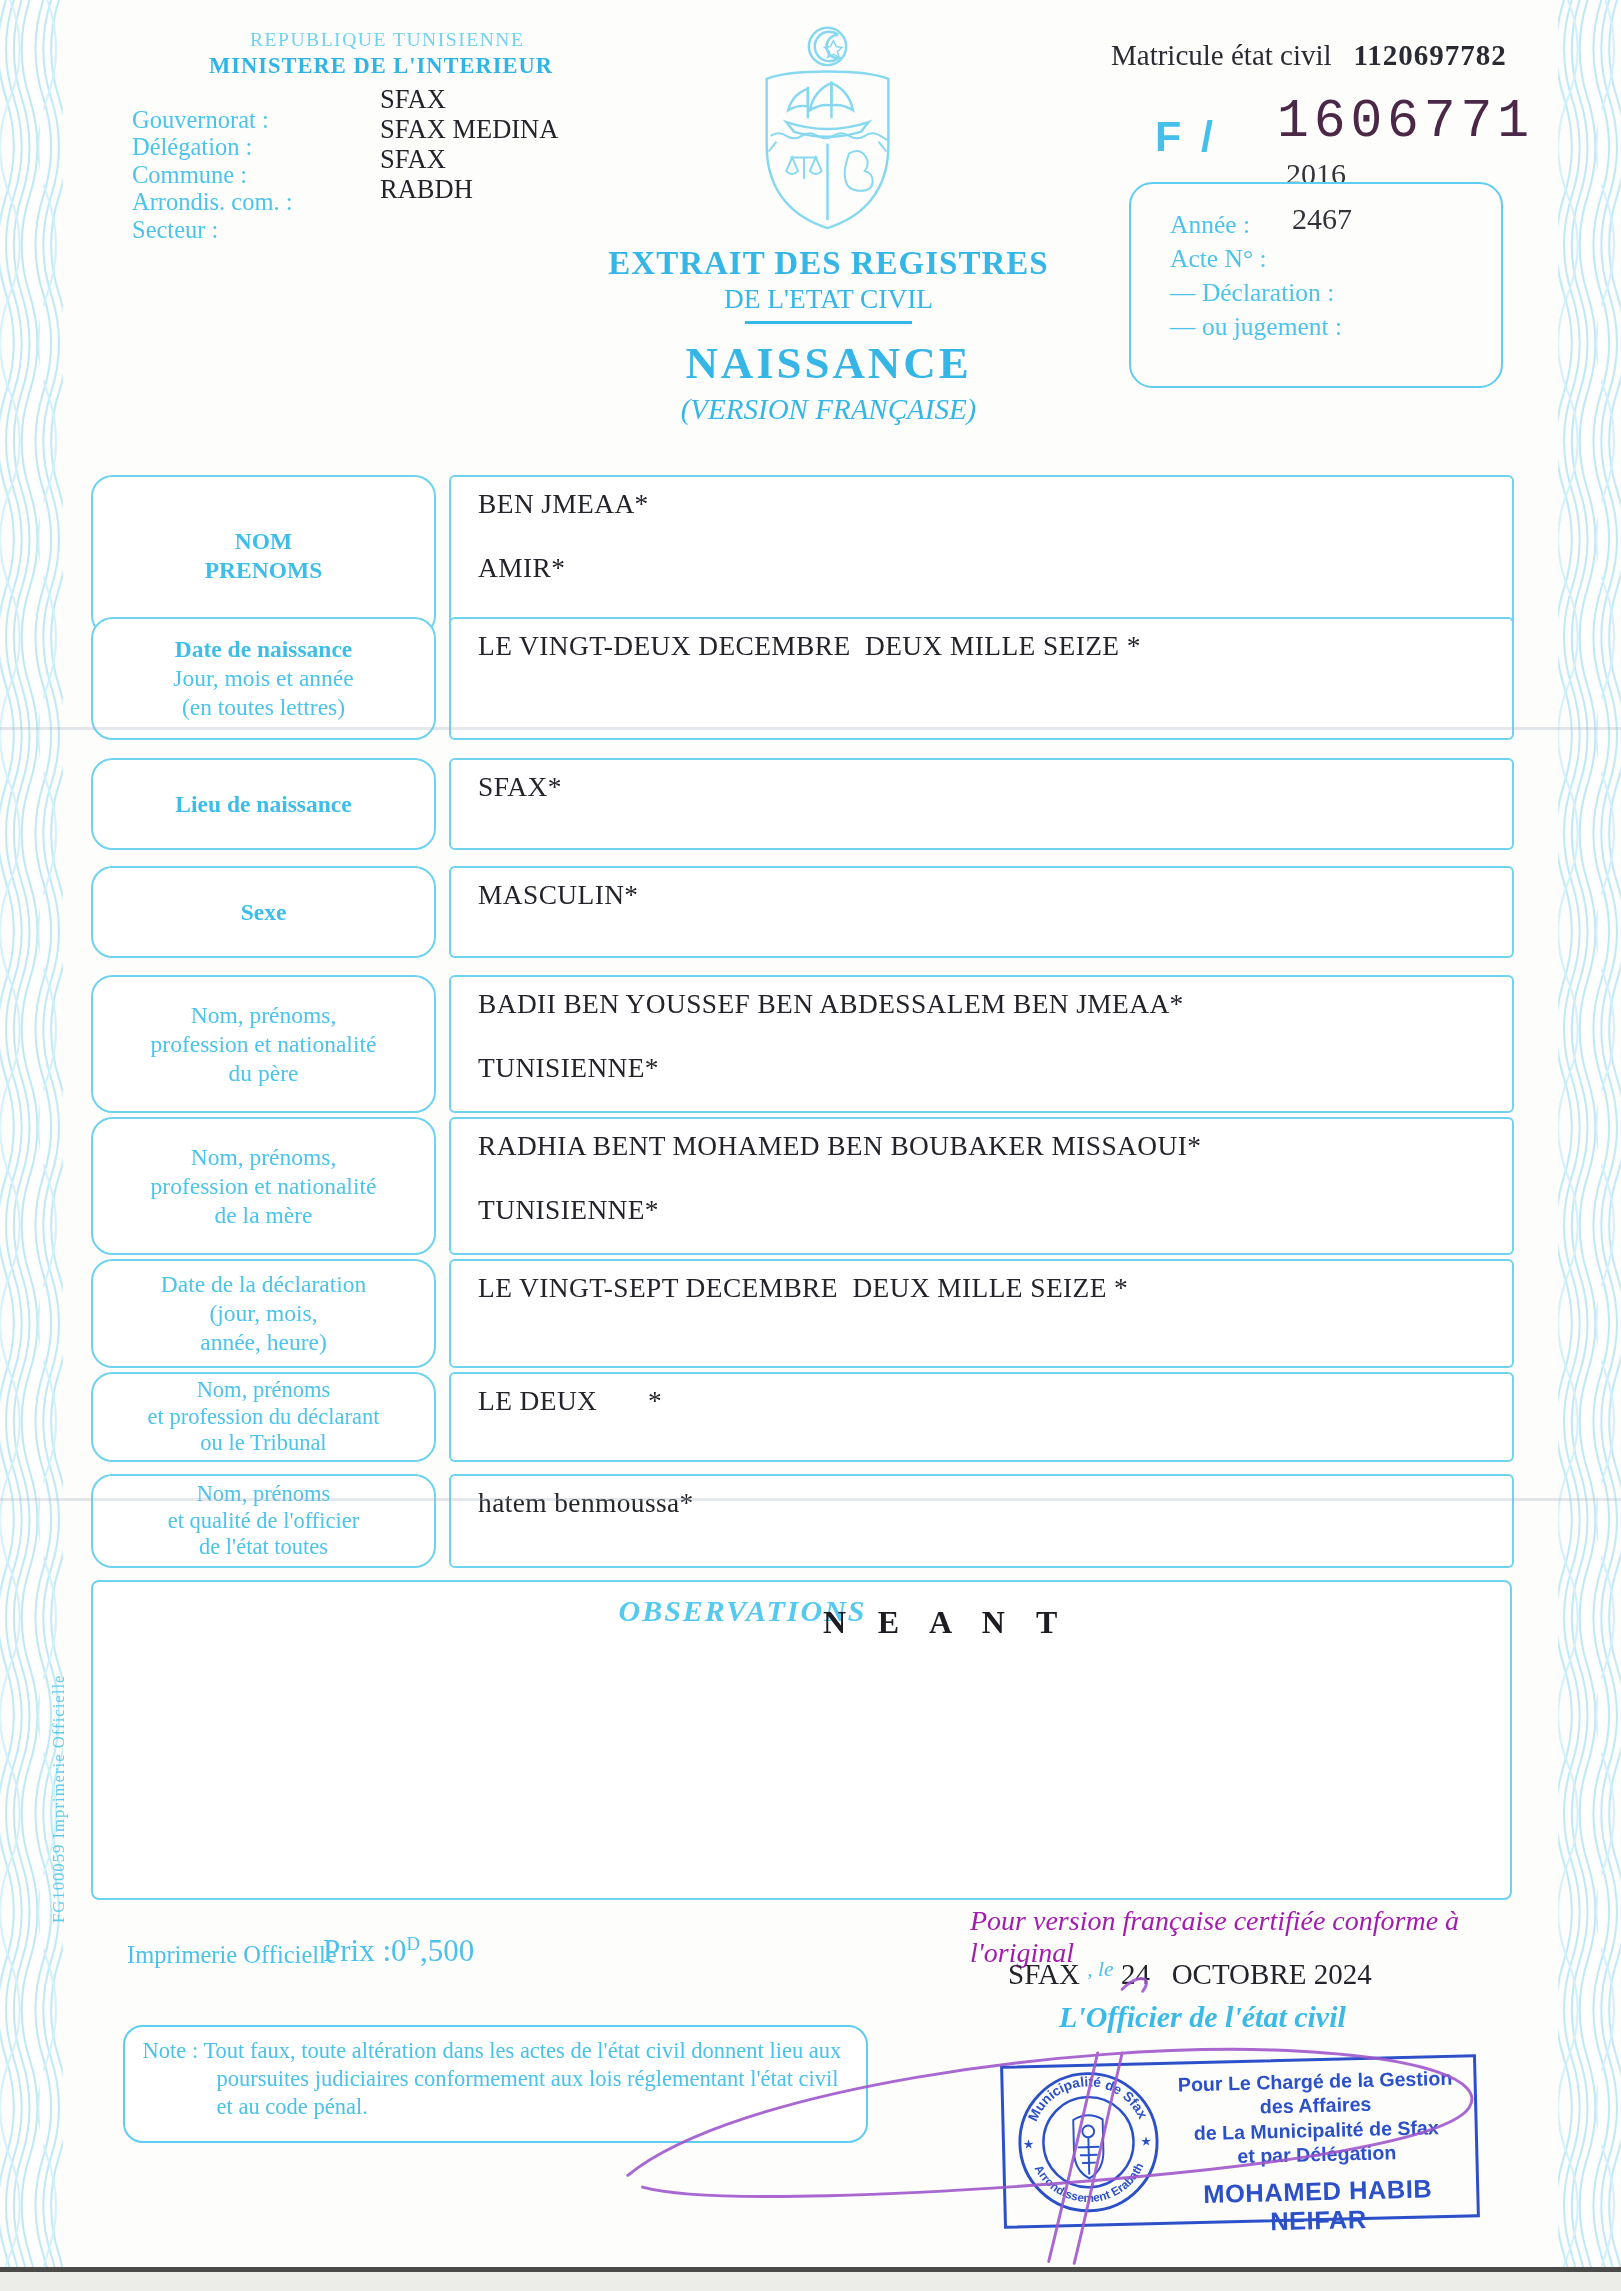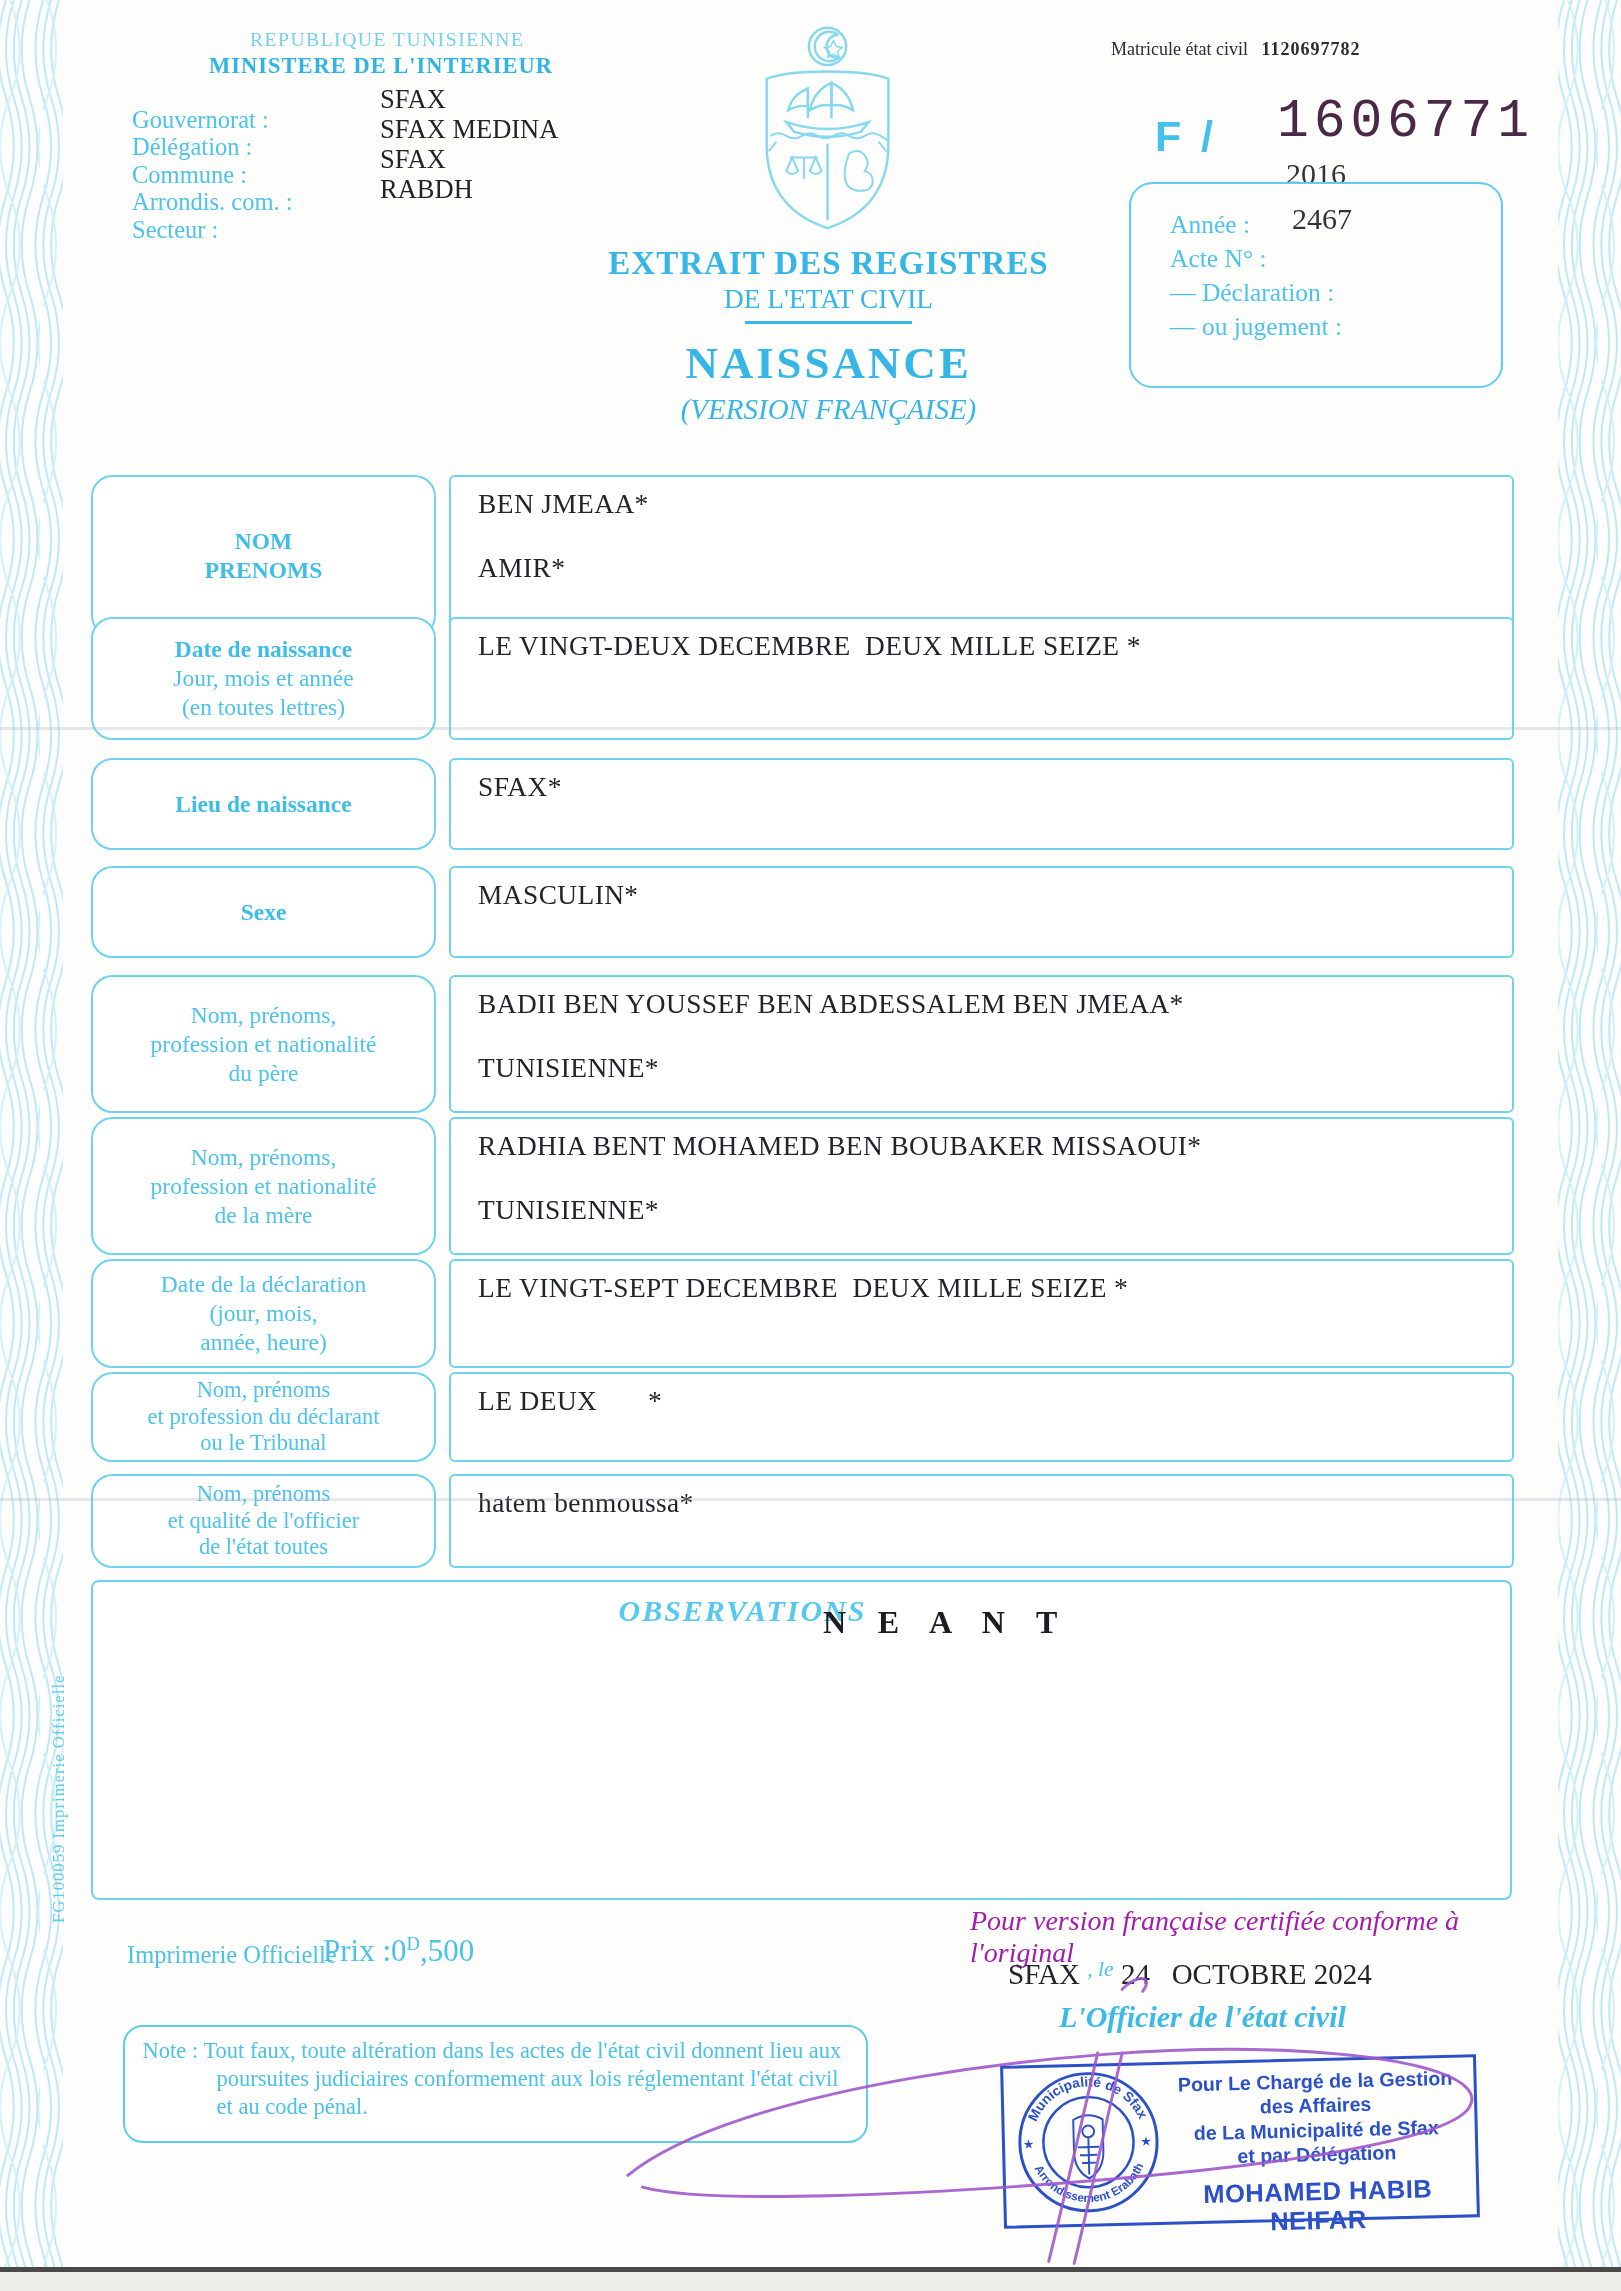--- a/index.html
+++ b/index.html
@@ -11,21 +11,21 @@
   .republic{position:absolute;left:250px;top:29px;font-size:19.6px;letter-spacing:1.5px;color:#72d1ee;}
   .ministry{position:absolute;left:209px;top:53px;font-size:22.5px;font-weight:bold;letter-spacing:1px;color:#2fb4e5;}
   .admin-labels{position:absolute;left:132px;top:106px;font-size:24.5px;line-height:27.4px;color:#4cc3eb;}
   .admin-values{position:absolute;left:380px;top:84px;font-size:26.5px;line-height:30px;color:#23232b;}
   .title-block{position:absolute;left:495px;top:245px;width:667px;text-align:center;color:#35b6e6;}
   .t1{font-size:33px;font-weight:bold;letter-spacing:1px;}
   .t2{font-size:27.4px;margin-top:2px;}
   .t-underline{width:167px;height:2.9px;background:#35b6e6;margin:5.9px auto 0 auto;}
   .t3{font-size:45px;font-weight:bold;letter-spacing:2.9px;margin-top:13.7px;}
   .t4{font-size:29px;font-style:italic;margin-top:3.9px;}
-  .matricule{position:absolute;left:1111px;top:39px;font-size:18px;color:#2a2a33;}
+  .matricule{position:absolute;left:1111px;top:39px;font-size:29px;color:#2a2a33;}
   .matricule b{letter-spacing:1px;}
   .fslash{position:absolute;left:1155px;top:112px;font-size:43px;font-weight:bold;color:#45c0ea;
           font-family:"Liberation Sans",sans-serif;letter-spacing:3.9px;}
   .serialnum{position:absolute;left:1277px;top:92px;font-size:53px;color:#4b2848;
              font-family:"Liberation Mono",monospace;letter-spacing:4.9px;text-align:center;}
   .serialyear{position:absolute;left:1286px;top:157px;font-size:30px;color:#33333b;}
   .actebox{position:absolute;left:1129px;top:182px;width:370px;height:202px;
            border:2.9px solid #5ecdf0;border-radius:23.5px;}
   .actebox .lines{position:absolute;left:39px;top:23.5px;font-size:25.5px;line-height:34px;color:#4cc3eb;}
   .acteval{position:absolute;left:1292px;top:202px;font-size:30px;color:#33333b;}

